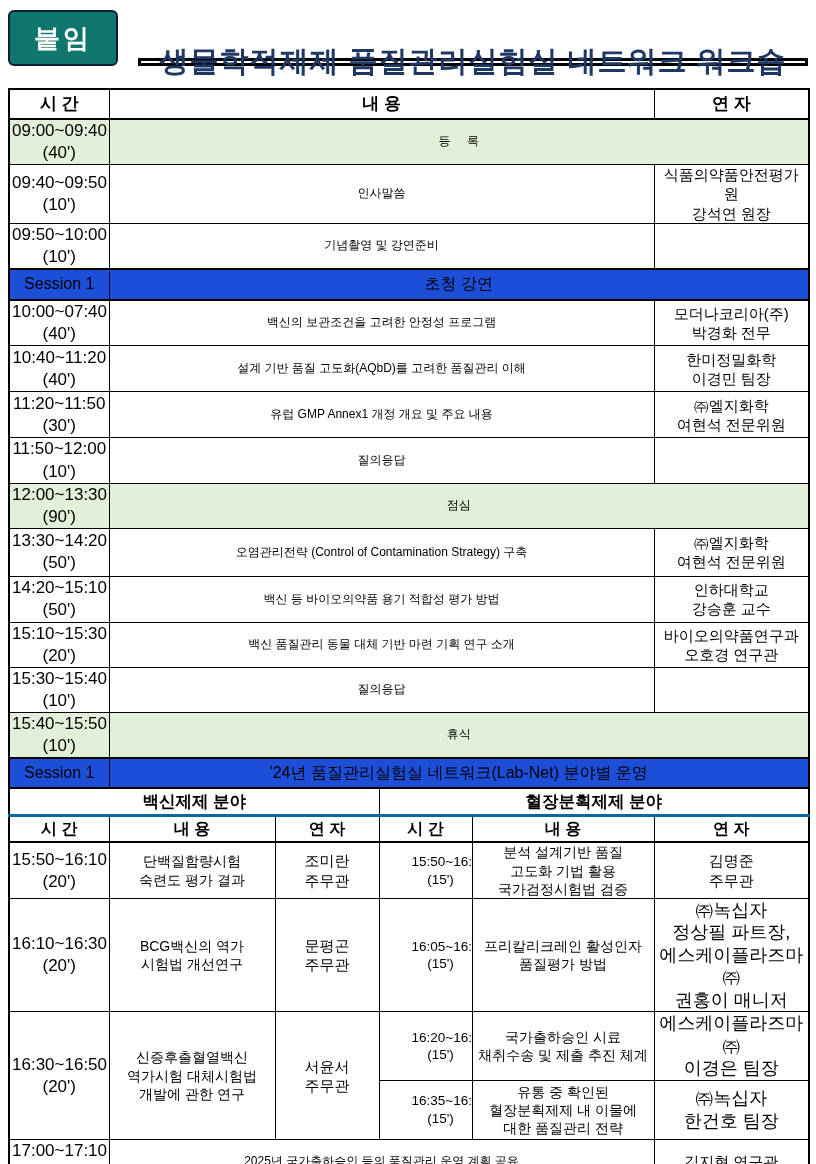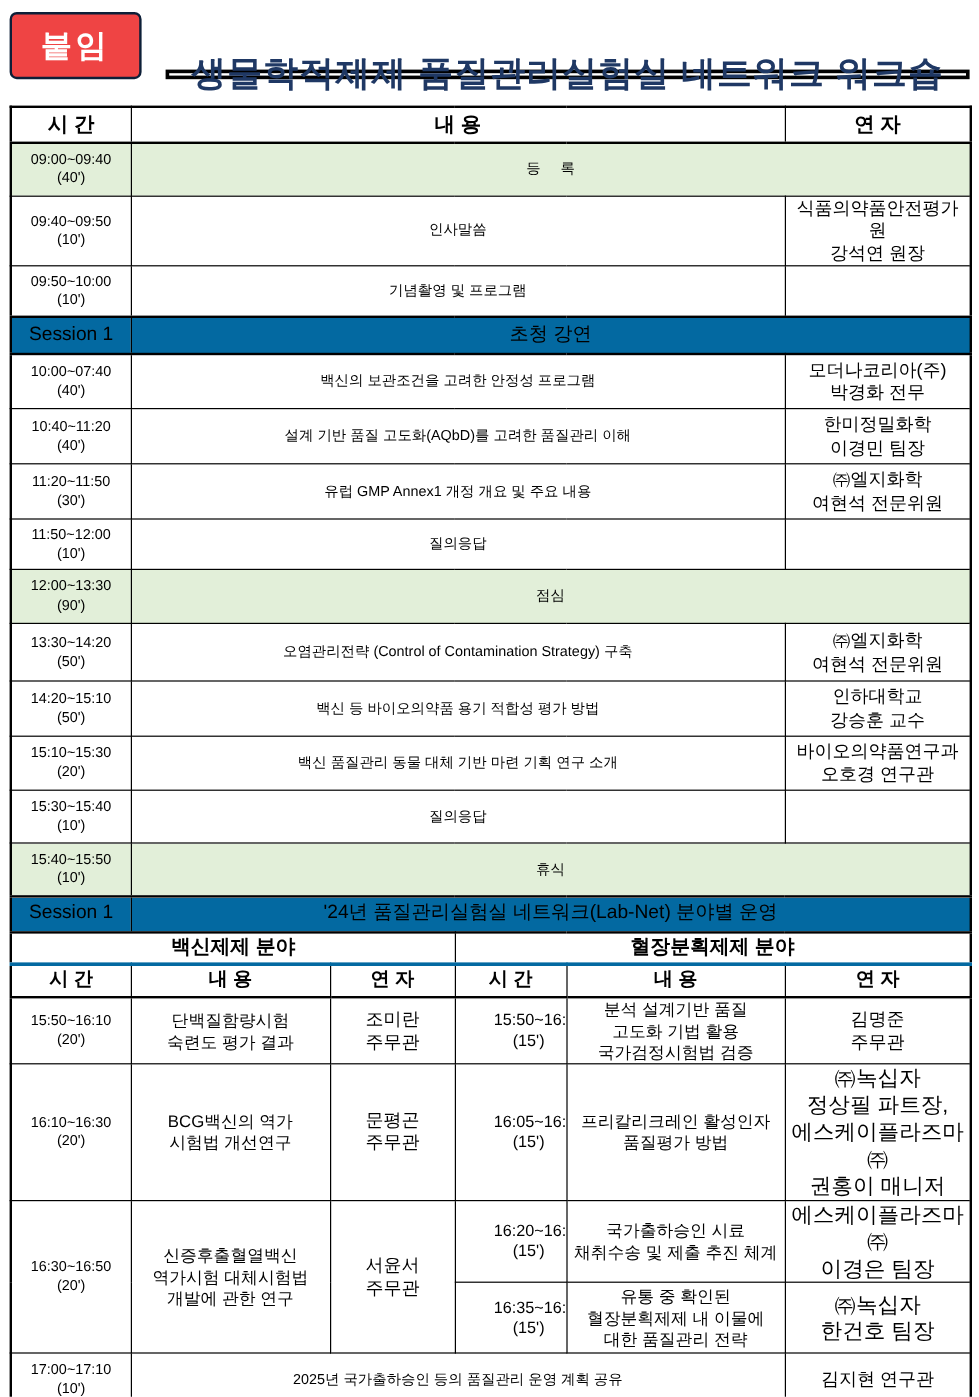--- a/index.html
+++ b/index.html
@@ -1,37 +1,37 @@
 <!DOCTYPE html>
 <html><head>
 <meta charset="utf-8">
 <style>
   html,body{margin:0;padding:0;background:#ffffff;}
   body{width:816px;height:1164px;font-family:"Liberation Sans","DejaVu Sans",sans-serif;color:#000;}
   .page{padding:10px 8px 0 8px;}
   
   .hdr{display:flex;align-items:stretch;gap:20px;height:56px;margin-bottom:22px;}
-  .badge{background:#ef4444;border:2px solid #0d1f38;border-radius:6px;color:#ffffff;
+  .badge{background:#0f766e;border:2px solid #0d1f38;border-radius:6px;color:#ffffff;
          font-weight:bold;font-size:26px;width:106px;display:flex;align-items:center;
          justify-content:center;letter-spacing:3px;}
   .titlebox{border:3px solid #000;flex:1;display:flex;align-items:center;justify-content:center;
             font-size:29px;font-weight:bold;color:#1F3864;letter-spacing:1px;margin-top:48px;}
   
   table{border-collapse:collapse;width:800px;table-layout:fixed;border:2px solid #000;}
   td,th{border:1px solid #000;text-align:center;vertical-align:middle;padding:0 2px;
         white-space:pre-line;overflow:hidden;line-height:1.3;}
   th{font-size:17px;font-weight:bold;border-bottom:2px solid #000;}
-  .time{font-size:12px;}
+  .time{font-size:17px;}
   .time-sm{font-size:13.5px;padding-left:32px;}
   .content{font-size:12px;}
   .content-sm{font-size:14px;}
   .speaker{font-size:15px;line-height:1.28;margin-left:27px;}
   .speaker-sm{font-size:18px;line-height:1.25;}
   .green{background:#E2EFD9;}
-  .yellow{background:#0369a1;}
+  .yellow{background:#1d4ed8;}
   tr.sep td{border-top:2px solid #000;border-bottom:2px solid #000;font-size:16px;}
   tr.fieldhdr td{font-weight:bold;font-size:16.5px;border-bottom:3px solid #0369a1;}
   tr.subhdr td{font-weight:bold;font-size:16px;border-bottom:2px solid #000;}
 </style>
 </head>
 <body>
 
 <div class="page">
 
   <div class="hdr">
@@ -66,21 +66,21 @@
       <td class="time">09:40~09:50
 (10')</td>
       <td colspan="4" class="content">인사말씀</td>
       <td class="speaker">식품의약품안전평가원
 강석연 원장</td>
     </tr>
 
     <tr style="height:42px">
       <td class="time">09:50~10:00
 (10')</td>
-      <td colspan="4" class="content">기념촬영 및 프로그램</td>
+      <td colspan="4" class="content">기념촬영 및 강연준비</td>
       <td class="speaker"></td>
     </tr>
 
     <tr class="sep" style="height:31px">
       <td class="yellow">Session 1</td>
       <td colspan="5" class="yellow">초청 강연</td>
     </tr>
 
     <tr style="height:46px">
       <td class="time">10:00~07:40

